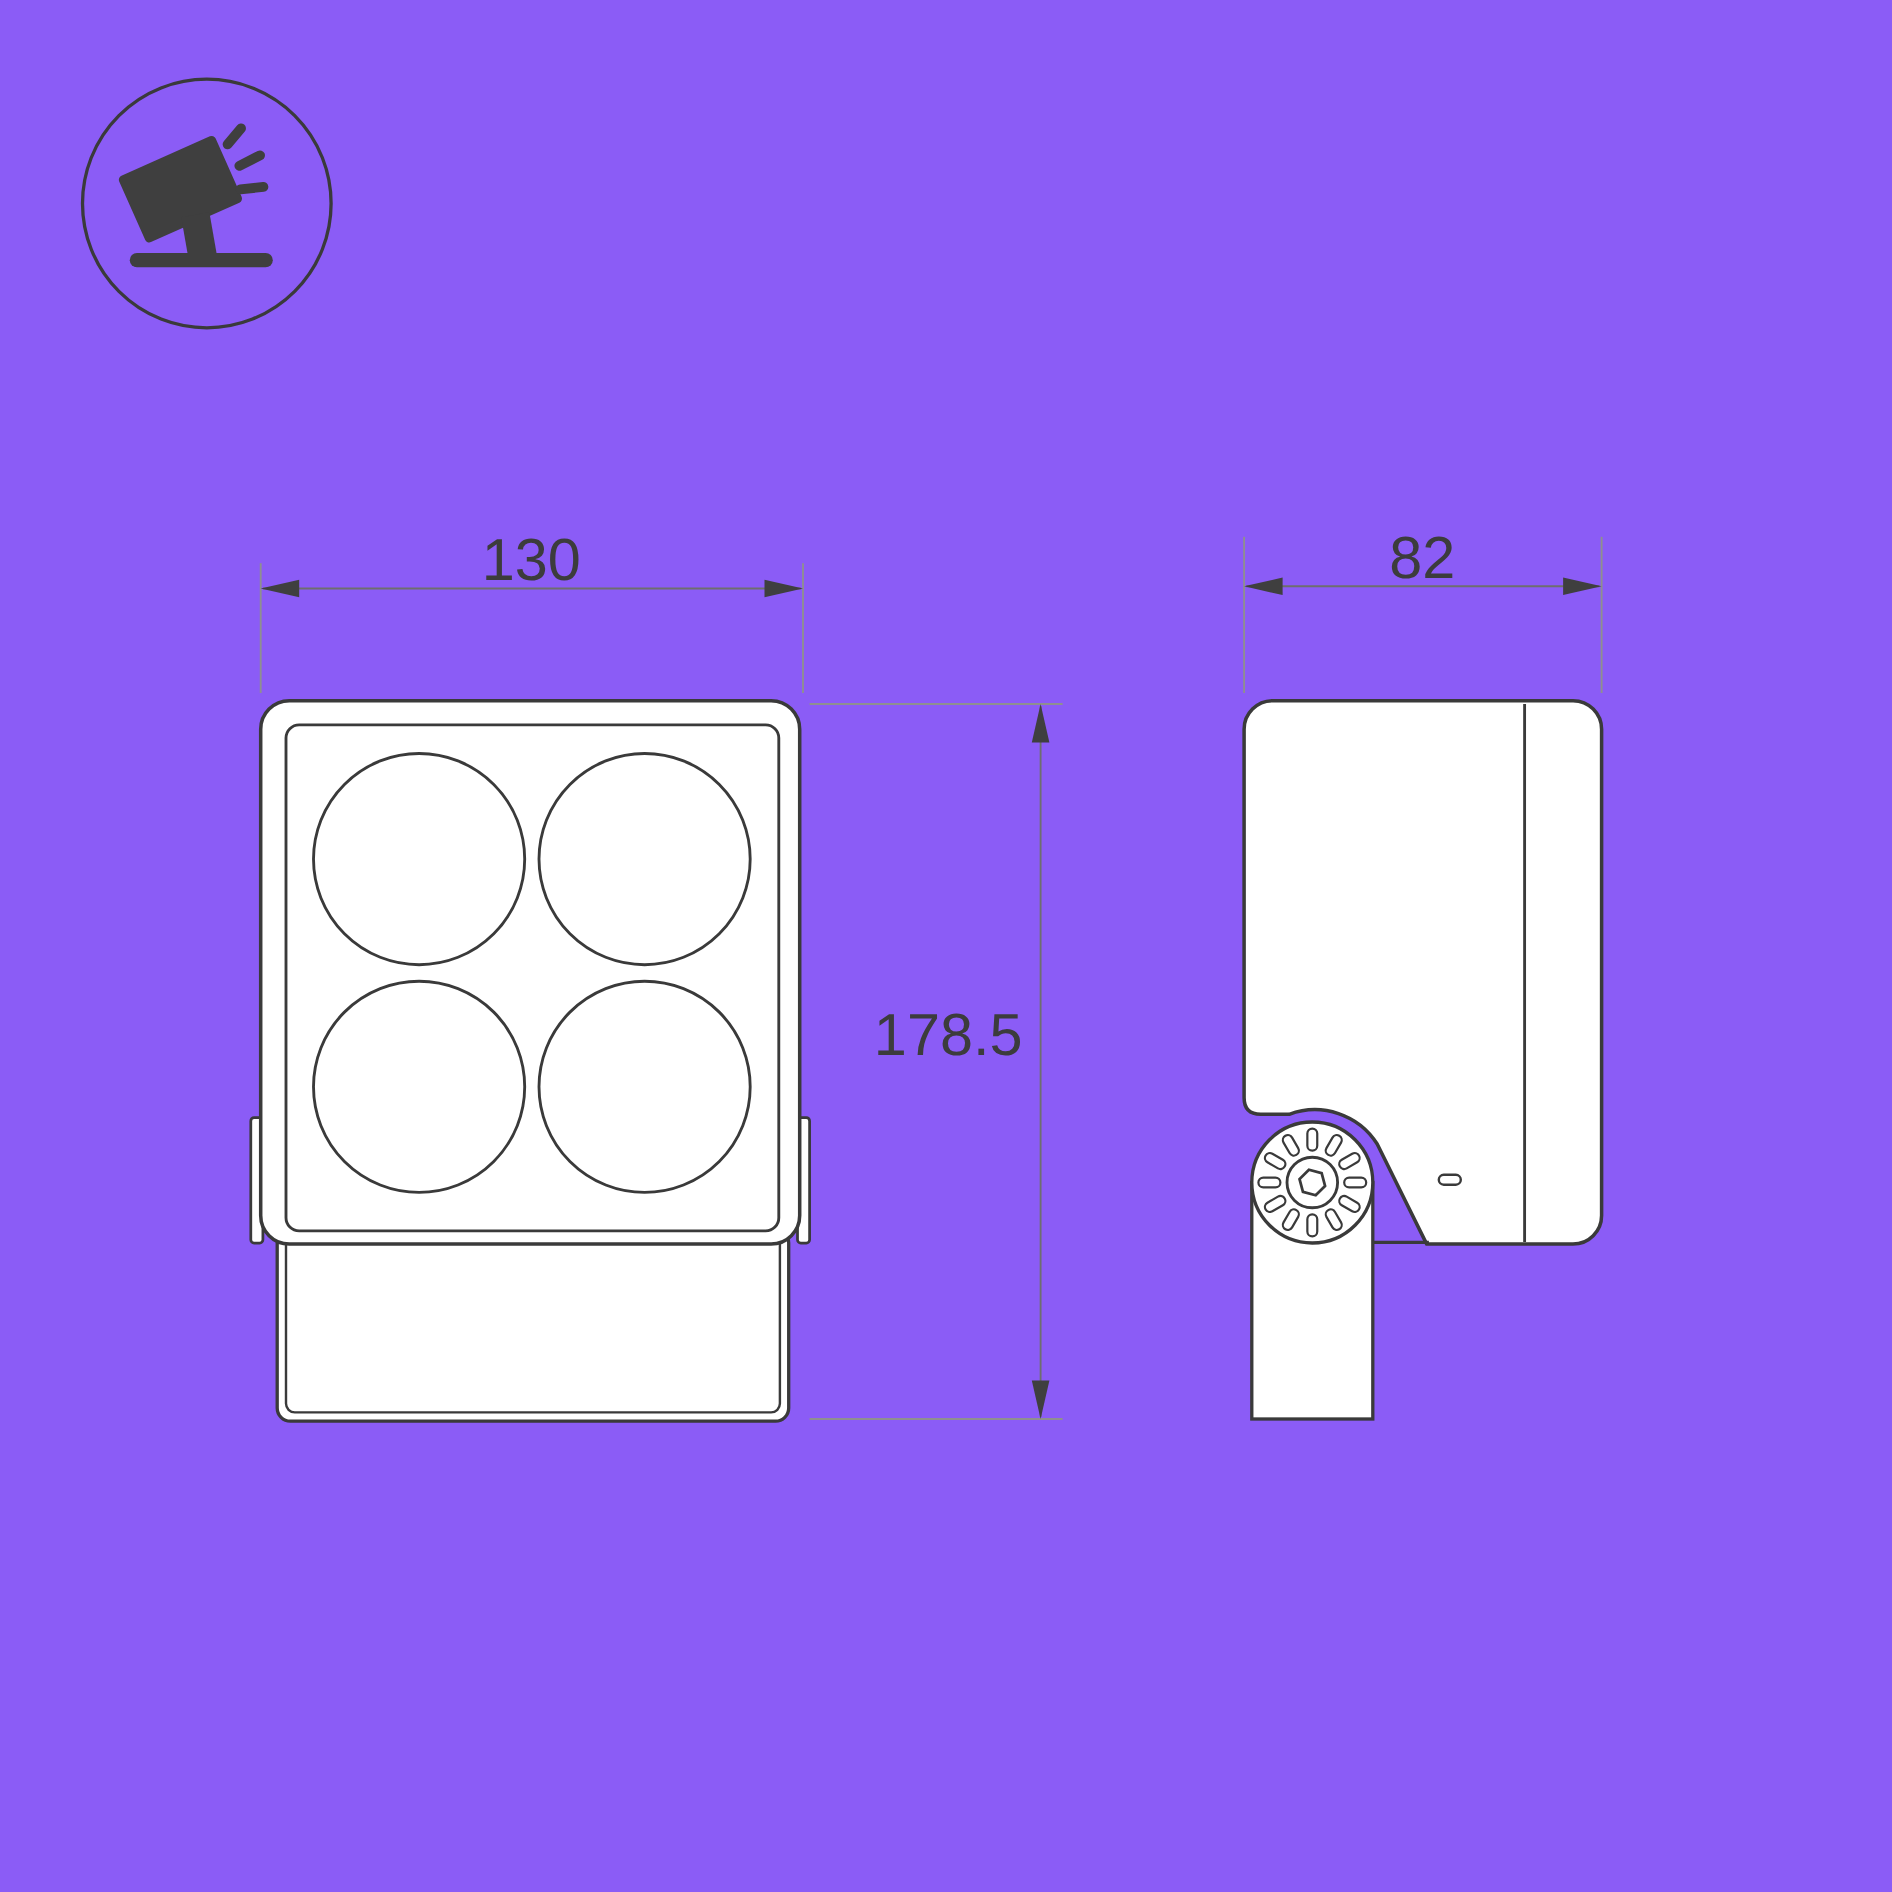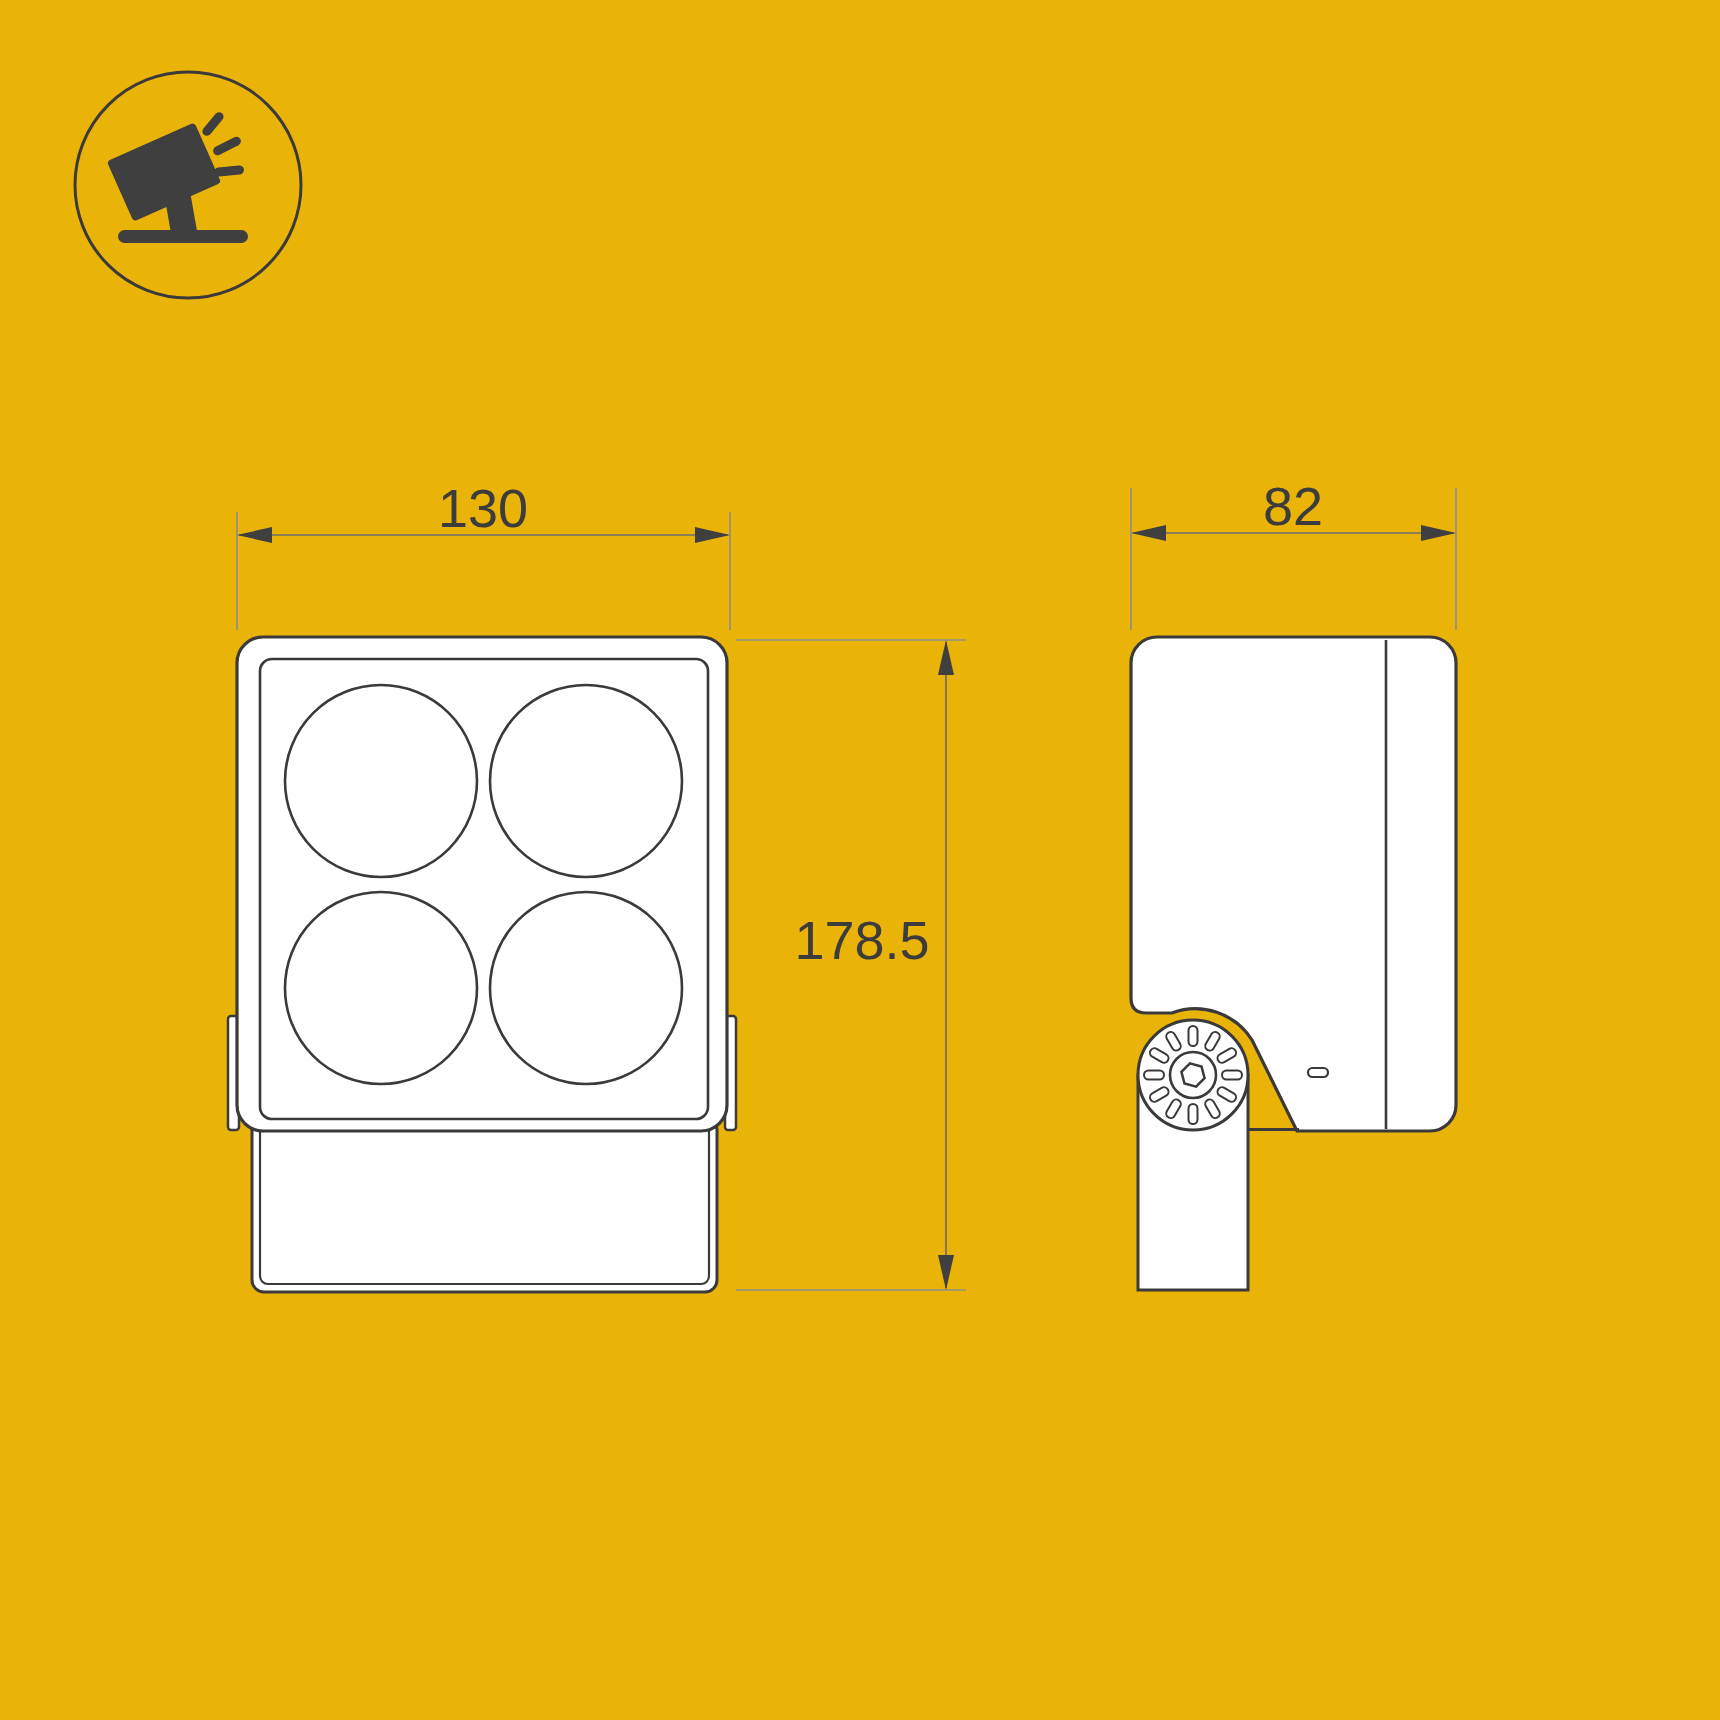--- a/index.html
+++ b/index.html
@@ -1,19 +1,19 @@
 <!DOCTYPE html>
 <html><head>
 <meta charset="utf-8">
 <style>
   html,body{margin:0;padding:0;background:#ffffff;}
   .canvas{
     position:relative;
     width:1720px;height:1720px;
-    background:#eab308;
+    background:#8b5cf6;
     font-family:"Liberation Sans", sans-serif;
     overflow:hidden;
   }
   svg{position:absolute;left:0;top:0;}
   .dim-text{
     font-family:"Liberation Sans", sans-serif;
     font-size:54px;
     fill:#3c3c3c;
   }
 </style>

